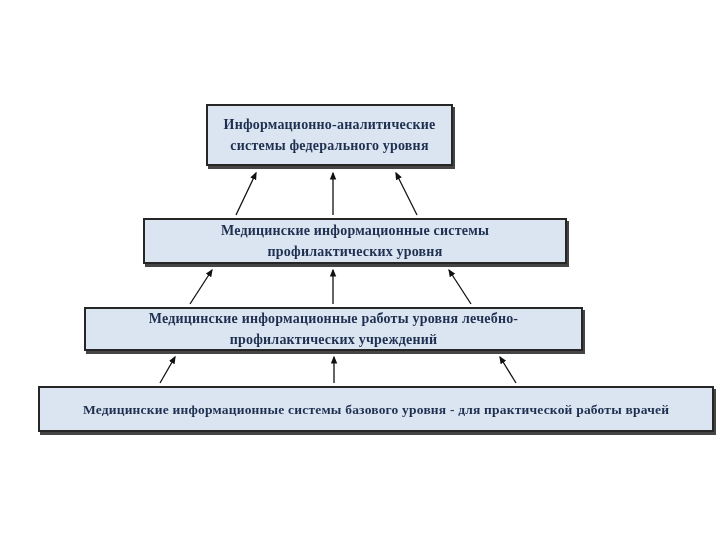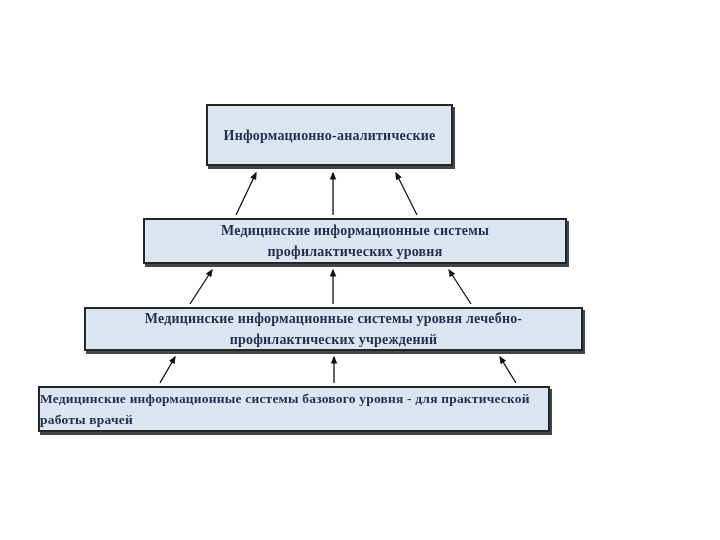--- a/index.html
+++ b/index.html
@@ -15,31 +15,31 @@
   .level-box {
     position: absolute;
     box-sizing: border-box;
     background: #dbe5f1;
     border: 2px solid #262626;
     box-shadow: 2px 3px 0 #454545;
     display: flex;
     flex-direction: column;
     justify-content: center;
     align-items: center;
-    text-align: left;
+    text-align: center;
     color: #1e2f50;
     font-weight: 700;
     font-size: 14px;
     line-height: 21px;
     letter-spacing: 0.2px;
   }
   #box-federal      { left: 206px; top: 104px; width: 247px; height: 62px; }
   #box-territorial  { left: 143px; top: 218px; width: 424px; height: 46px; }
   #box-lpu          { left:  84px; top: 307px; width: 499px; height: 44px; }
-  #box-base         { left:  38px; top: 386px; width: 512px; height: 46px; font-size: 13.5px; }
+  #box-base         { left:  38px; top: 386px; width: 676px; height: 46px; font-size: 13.5px; }
   .arrow-layer {
     position: absolute;
     left: 0; top: 0;
     width: 720px;
     height: 540px;
     pointer-events: none;
   }
 </style>
 </head>
 <body>
@@ -62,29 +62,30 @@
       <line x1="471" y1="304" x2="449" y2="270" marker-end="url(#ah)"></line>
 
       <line x1="160" y1="383" x2="175" y2="357" marker-end="url(#ah)"></line>
       <line x1="334" y1="383" x2="334" y2="357" marker-end="url(#ah)"></line>
       <line x1="516" y1="383" x2="500" y2="357" marker-end="url(#ah)"></line>
     </g>
   </svg>
 
   <div class="level-box" id="box-federal">
     <div>Информационно-аналитические</div>
+    <div>системы федерального уровня</div>
   </div>
 
   <div class="level-box" id="box-territorial">
     <div>Медицинские информационные системы</div>
     <div>профилактических уровня</div>
   </div>
 
   <div class="level-box" id="box-lpu">
-    <div>Медицинские информационные системы уровня лечебно-</div>
+    <div>Медицинские информационные работы уровня лечебно-</div>
     <div>профилактических учреждений</div>
   </div>
 
   <div class="level-box" id="box-base">
     <div>Медицинские информационные системы базового уровня  - для практической работы врачей</div>
   </div>
 
 </div>
 
 </body></html>

